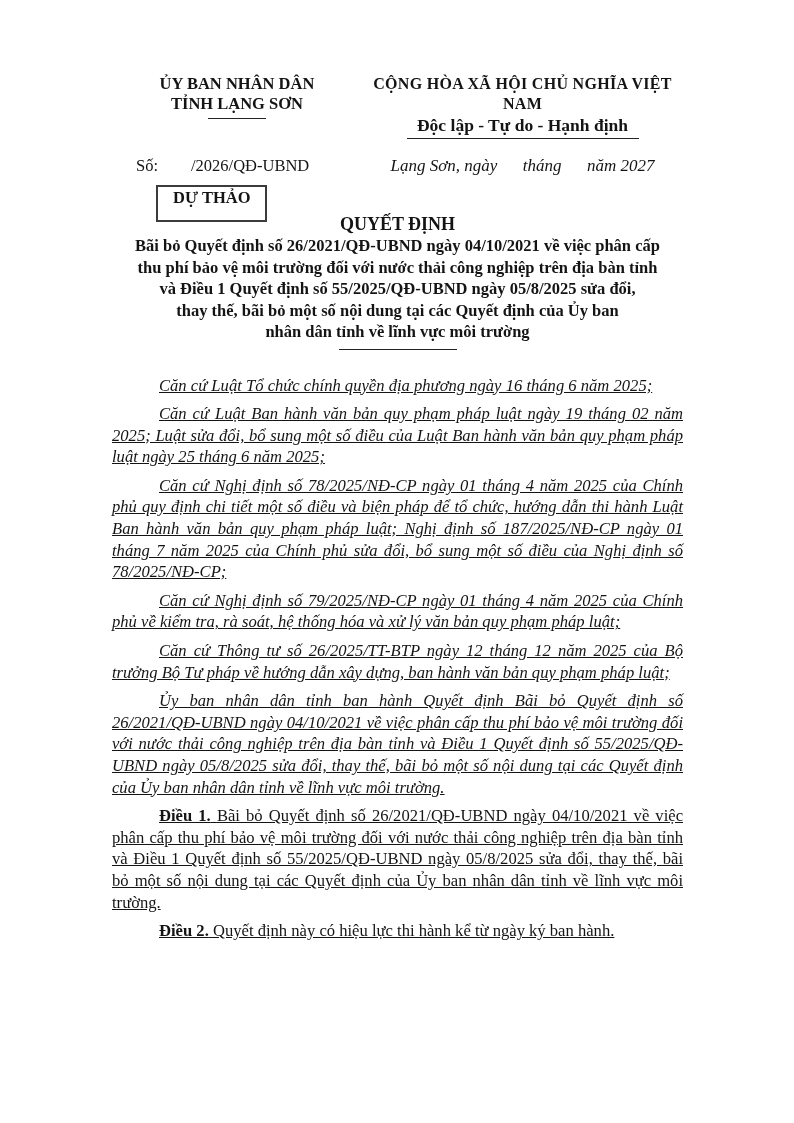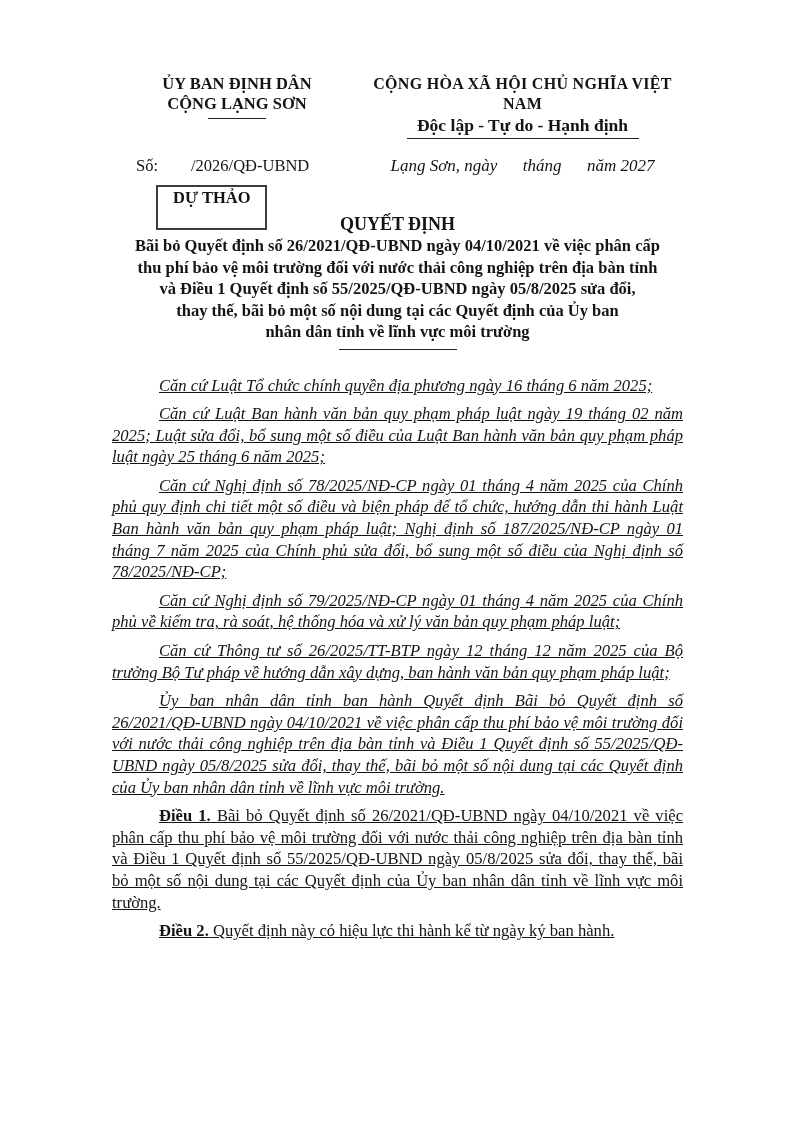--- a/index.html
+++ b/index.html
@@ -55,21 +55,21 @@
     font-style: italic;
     font-size: 17px;
     white-space: pre;
   }
   
   .draft-row { margin-top: 9px; height: 27px; }
   .draft-box {
     display: inline-block;
     margin-left: 44px;
     border: 2px solid #3c3c3c;
-    padding: 1px 15px 20px 15px;
+    padding: 1px 15px 12px 15px;
     font-weight: bold;
     font-size: 16.5px;
     line-height: 20px;
   }
   
   .doc-heading {
     text-align: center;
     font-weight: bold;
     font-size: 18px;
     line-height: 22px;
@@ -102,22 +102,22 @@
   .doc-body p.italic { font-style: italic; }
   .article-label { font-weight: bold; }
 </style>
 </head>
 <body>
 
 <div class="page">
 
   <div class="header-row">
     <div class="header-left">
-      <div>ỦY BAN ĐỊNH DÂN</div>
-      <div>CỘNG LẠNG SƠN</div>
+      <div>ỦY BAN NHÂN DÂN</div>
+      <div>TỈNH LẠNG SƠN</div>
       <div class="rule-short"></div>
     </div>
     <div class="header-right">
       <div class="national-title">CỘNG HÒA XÃ HỘI CHỦ NGHĨA VIỆT NAM</div>
       <div class="national-motto">Độc lập - Tự do - Hạnh định</div>
       <div class="rule-motto"></div>
     </div>
   </div>
 
   <div class="meta-row">

